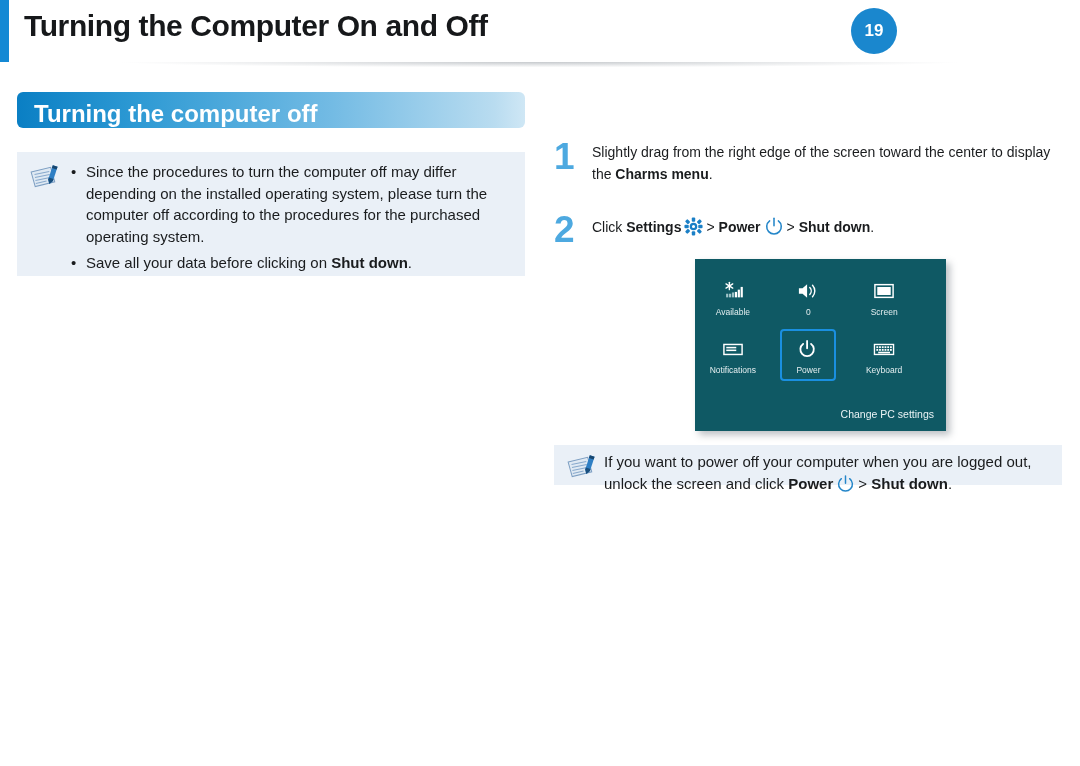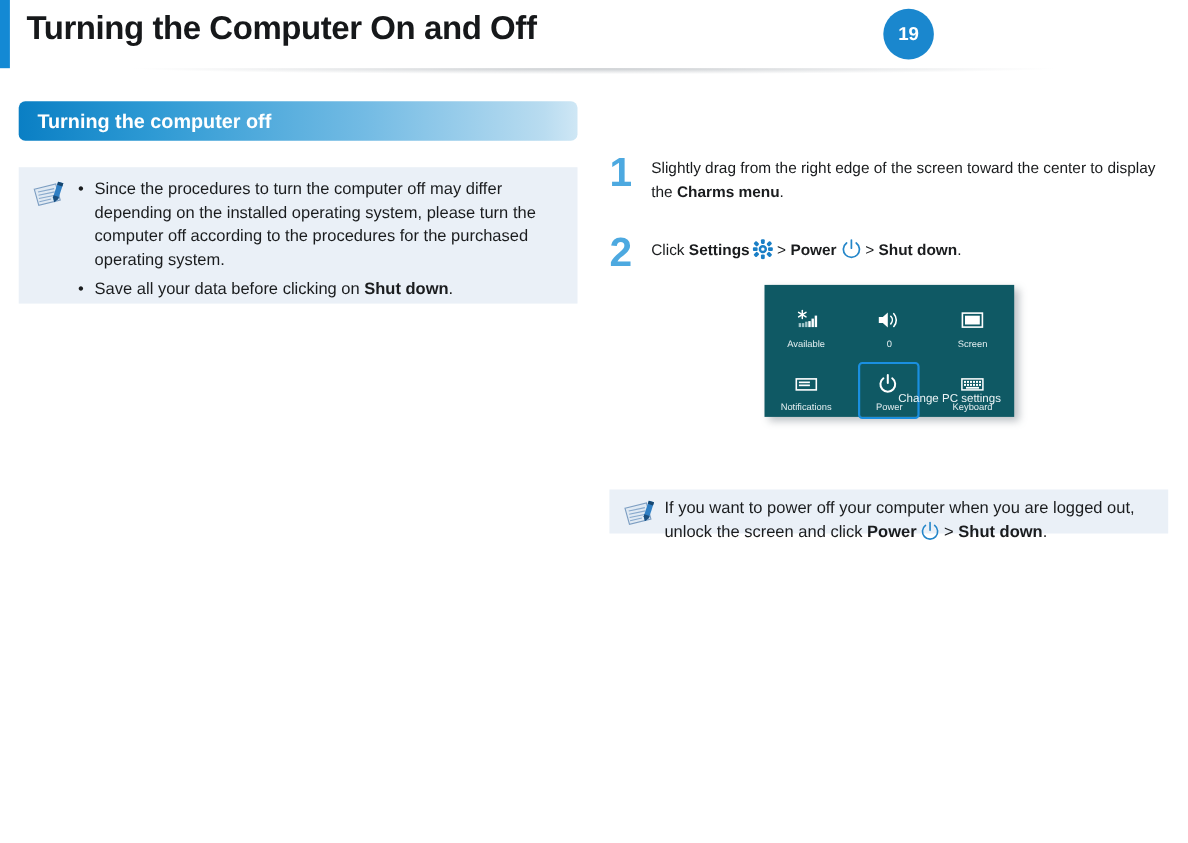--- a/index.html
+++ b/index.html
@@ -15,20 +15,21 @@
     overflow: hidden;
     position: relative;
   }
 
   
   .page-header {
     position: absolute;
     left: 0; top: 0;
     width: 857px;
     height: 62px;
+    padding-left: 48px;
   }
   .header-accent-bar {
     position: absolute;
     left: 0; top: 0;
     width: 9px;
     height: 62px;
     background: #1489d4;
   }
   .page-title {
     position: absolute;
@@ -85,21 +86,21 @@
     top: 92px;
     width: 508px;
     height: 36px;
     border-radius: 6px;
     background: linear-gradient(to right, #0a7fc4 0%, #2e9ad4 24%, #73bbe4 62%, #b9dcf0 94%, #cfe7f5 100%);
   }
   .section-bar-label {
     position: absolute;
     left: 17px;
     top: 8px;
-    font-size: 18px;
+    font-size: 24px;
     font-weight: bold;
     color: #ffffff;
     white-space: nowrap;
   }
 
   
   .note-box {
     position: absolute;
     background: #eaf0f7;
   }
@@ -177,23 +178,24 @@
     vertical-align: -4px;
     margin: 0 3px;
   }
 
   
   .charms-panel {
     position: absolute;
     left: 695px;
     top: 259px;
     width: 227px;
-    height: 120px;
+    height: 172px;
     background: #0f5964;
     box-shadow: 4px 4px 7px rgba(90,100,110,0.40);
+    padding-left: 24px;
   }
   .charms-grid {
     position: absolute;
     left: 0; top: 6px;
     width: 227px;
   }
   .charms-row {
     display: flex;
     justify-content: space-around;
     margin-top: 6px;

